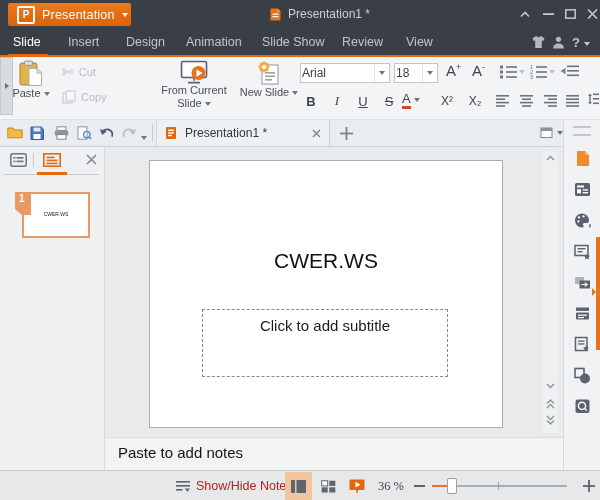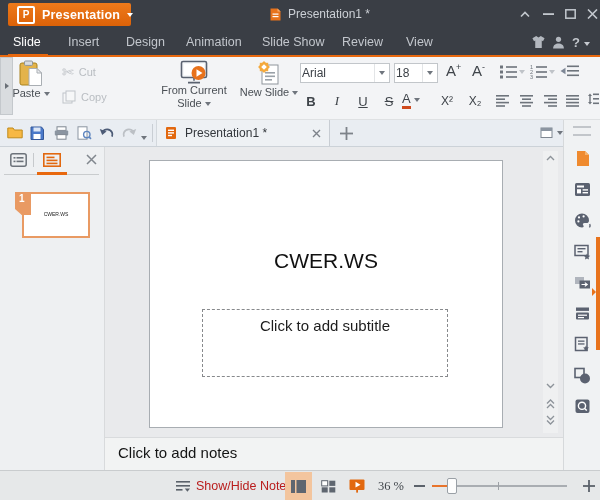--- a/index.html
+++ b/index.html
@@ -9,21 +9,21 @@
   svg{display:block;}
   .caret{display:inline-block;width:0;height:0;border-left:3.5px solid transparent;border-right:3.5px solid transparent;border-top:4px solid #6f757d;vertical-align:middle;}
   .caret.lt{border-top-color:#c6cad0;}
   .caret.dis{border-top-color:#bfc3c8;}
 
   
   #titlebar{left:0;top:0;width:600px;height:28px;background:#3a3e45;}
   #app-btn{left:8px;top:3px;width:123px;height:23px;border-radius:2px;
            background:linear-gradient(#ee7a1b,#dc6208);display:flex;align-items:center;gap:7px;padding:0 9px;box-sizing:border-box;}
   #app-logo{width:14px;height:14px;border:2px solid #fff;border-radius:2px;color:#fff;font-weight:bold;font-size:10px;line-height:14px;text-align:center;flex:none;}
-  #app-name{color:#fff;font-weight:bold;font-size:12.5px;letter-spacing:.2px;flex:1;}
+  #app-name{color:#fff;font-weight:normal;font-size:12.5px;letter-spacing:.2px;flex:1;}
   #title-center{left:230px;top:0;width:180px;height:28px;display:flex;align-items:center;justify-content:center;gap:7px;}
   #title-text{color:#ccd0d6;font-size:12px;}
   .winbtn{top:8px;width:16px;height:12px;display:flex;align-items:center;justify-content:center;}
 
   
   #tabrow{left:0;top:28px;width:600px;height:29px;background:#3a3e45;}
   #tabrow-line{left:0;bottom:0;width:600px;height:2px;background:#e8680e;}
   #home-underline{left:8px;bottom:0;width:40px;height:3px;background:#e8680e;}
   .menu-tab{position:absolute;top:3px;height:23px;line-height:23px;color:#c2c6cc;font-size:12.5px;}
   .menu-tab.active{color:#fff;}
@@ -464,21 +464,21 @@
       </div>
       <div class="sbtn" style="top:262px">
         <svg width="9" height="10">
             <path d="M1 1 L4.5 4.5 L8 1 M1 5.5 L4.5 9 L8 5.5" stroke="#8d939a" stroke-width="1.3" fill="none"></path>
           </svg>
       </div>
     </div>
   </div>
 
   <div id="notes" class="abs">
-    <div id="notes-text" class="abs">Click to add notes</div>
+    <div id="notes-text" class="abs">Paste to add notes</div>
   </div>
 
   <div id="right-panel" class="abs">
     <div id="rp-grip" class="abs"></div>
     <div id="rp-icons" class="abs">
       <svg class="rp-item" viewBox="0 0 17 17">
           <path d="M3 1 h8 l4 4 v11 H3z" fill="#ef8a2e"></path>
           <path d="M11 1 l4 4 h-4z" fill="#f6b36b"></path>
         </svg>
       <svg class="rp-item" viewBox="0 0 17 17">

